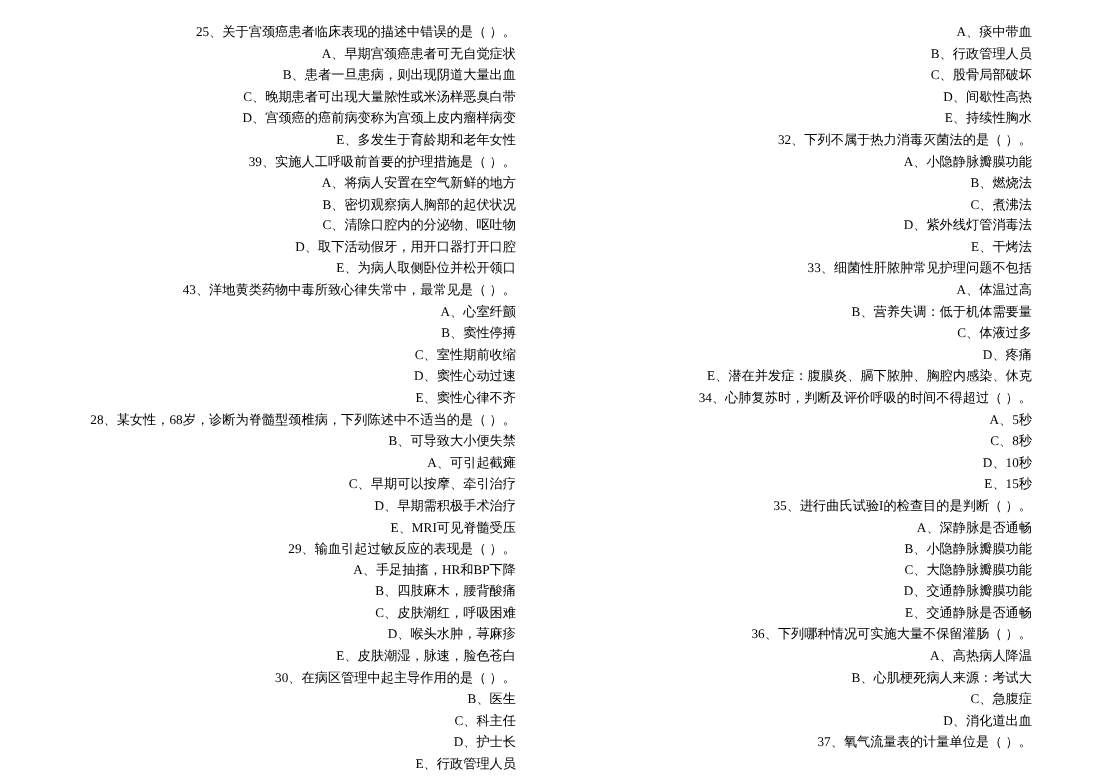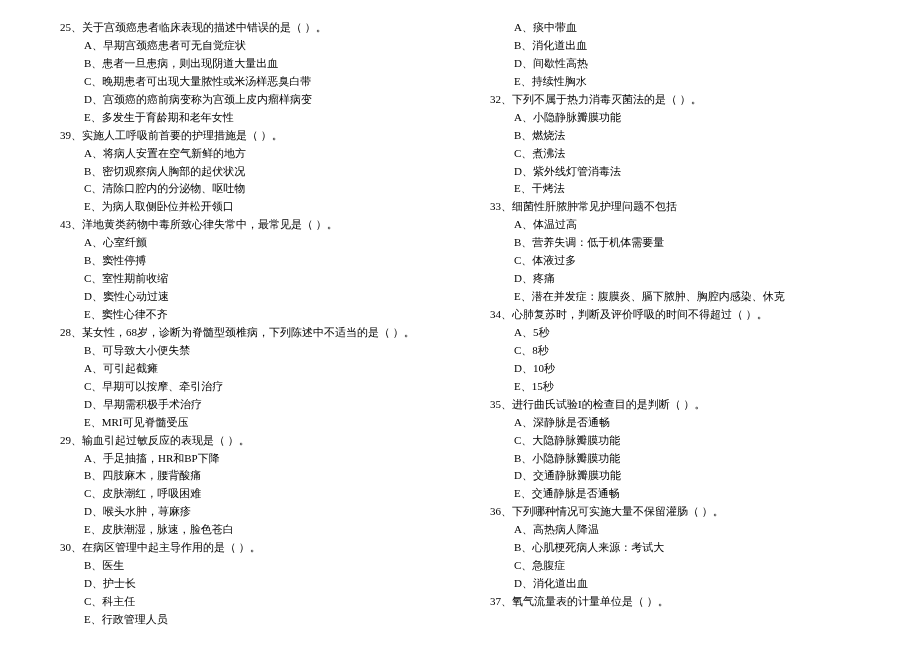--- a/index.html
+++ b/index.html
@@ -11,20 +11,21 @@
     background: #fff;
     width: 920px;
     height: 650px;
     overflow: hidden;
   }
   .page {
     display: flex;
     flex-direction: column;
     height: 100%;
     box-sizing: border-box;
+    text-align: right;
   }
   .columns {
     display: flex;
     flex: 1;
     padding: 20px 60px 0 60px;
     box-sizing: border-box;
   }
   .col {
     flex: 1;
     line-height: 1.45;
@@ -44,20 +45,21 @@
         <div class="q q-stem">25、关于宫颈癌患者临床表现的描述中错误的是（    ）。</div>
         <div class="q q-opt">A、早期宫颈癌患者可无自觉症状</div>
         <div class="q q-opt">B、患者一旦患病，则出现阴道大量出血</div>
         <div class="q q-opt">C、晚期患者可出现大量脓性或米汤样恶臭白带</div>
         <div class="q q-opt">D、宫颈癌的癌前病变称为宫颈上皮内瘤样病变</div>
         <div class="q q-opt">E、多发生于育龄期和老年女性</div>
         <div class="q q-stem">39、实施人工呼吸前首要的护理措施是（    ）。</div>
         <div class="q q-opt">A、将病人安置在空气新鲜的地方</div>
         <div class="q q-opt">B、密切观察病人胸部的起伏状况</div>
         <div class="q q-opt">C、清除口腔内的分泌物、呕吐物</div>
+        <div class="q q-opt">D、取下活动假牙，用开口器打开口腔</div>
         <div class="q q-opt">E、为病人取侧卧位并松开领口</div>
         <div class="q q-stem">43、洋地黄类药物中毒所致心律失常中，最常见是（    ）。</div>
         <div class="q q-opt">A、心室纤颤</div>
         <div class="q q-opt">B、窦性停搏</div>
         <div class="q q-opt">C、室性期前收缩</div>
         <div class="q q-opt">D、窦性心动过速</div>
         <div class="q q-opt">E、窦性心律不齐</div>
         <div class="q q-stem">28、某女性，68岁，诊断为脊髓型颈椎病，下列陈述中不适当的是（    ）。</div>
         <div class="q q-opt">B、可导致大小便失禁</div>
         <div class="q q-opt">A、可引起截瘫</div>
@@ -65,27 +67,28 @@
         <div class="q q-opt">D、早期需积极手术治疗</div>
         <div class="q q-opt">E、MRI可见脊髓受压</div>
         <div class="q q-stem">29、输血引起过敏反应的表现是（    ）。</div>
         <div class="q q-opt">A、手足抽搐，HR和BP下降</div>
         <div class="q q-opt">B、四肢麻木，腰背酸痛</div>
         <div class="q q-opt">C、皮肤潮红，呼吸困难</div>
         <div class="q q-opt">D、喉头水肿，荨麻疹</div>
         <div class="q q-opt">E、皮肤潮湿，脉速，脸色苍白</div>
         <div class="q q-stem">30、在病区管理中起主导作用的是（    ）。</div>
         <div class="q q-opt">B、医生</div>
+        <div class="q q-opt">C、科主任</div>
         <div class="q q-opt">D、护士长</div>
-        <div class="q q-opt">C、科主任</div>
         <div class="q q-opt">E、行政管理人员</div>
       </div>
     <div class="col col-right" id="col-right">
         <div class="q q-opt">A、痰中带血</div>
-        <div class="q q-opt">B、消化道出血</div>
+        <div class="q q-opt">B、行政管理人员</div>
+        <div class="q q-opt">C、股骨局部破坏</div>
         <div class="q q-opt">D、间歇性高热</div>
         <div class="q q-opt">E、持续性胸水</div>
         <div class="q q-stem">32、下列不属于热力消毒灭菌法的是（    ）。</div>
         <div class="q q-opt">A、小隐静脉瓣膜功能</div>
         <div class="q q-opt">B、燃烧法</div>
         <div class="q q-opt">C、煮沸法</div>
         <div class="q q-opt">D、紫外线灯管消毒法</div>
         <div class="q q-opt">E、干烤法</div>
         <div class="q q-stem">33、细菌性肝脓肿常见护理问题不包括</div>
         <div class="q q-opt">A、体温过高</div>
@@ -93,22 +96,22 @@
         <div class="q q-opt">C、体液过多</div>
         <div class="q q-opt">D、疼痛</div>
         <div class="q q-opt">E、潜在并发症：腹膜炎、膈下脓肿、胸腔内感染、休克</div>
         <div class="q q-stem">34、心肺复苏时，判断及评价呼吸的时间不得超过（    ）。</div>
         <div class="q q-opt">A、5秒</div>
         <div class="q q-opt">C、8秒</div>
         <div class="q q-opt">D、10秒</div>
         <div class="q q-opt">E、15秒</div>
         <div class="q q-stem">35、进行曲氏试验I的检查目的是判断（    ）。</div>
         <div class="q q-opt">A、深静脉是否通畅</div>
+        <div class="q q-opt">B、小隐静脉瓣膜功能</div>
         <div class="q q-opt">C、大隐静脉瓣膜功能</div>
-        <div class="q q-opt">B、小隐静脉瓣膜功能</div>
         <div class="q q-opt">D、交通静脉瓣膜功能</div>
         <div class="q q-opt">E、交通静脉是否通畅</div>
         <div class="q q-stem">36、下列哪种情况可实施大量不保留灌肠（    ）。</div>
         <div class="q q-opt">A、高热病人降温</div>
         <div class="q q-opt">B、心肌梗死病人来源：考试大</div>
         <div class="q q-opt">C、急腹症</div>
         <div class="q q-opt">D、消化道出血</div>
         <div class="q q-stem">37、氧气流量表的计量单位是（    ）。</div>
       </div>
   </div>

